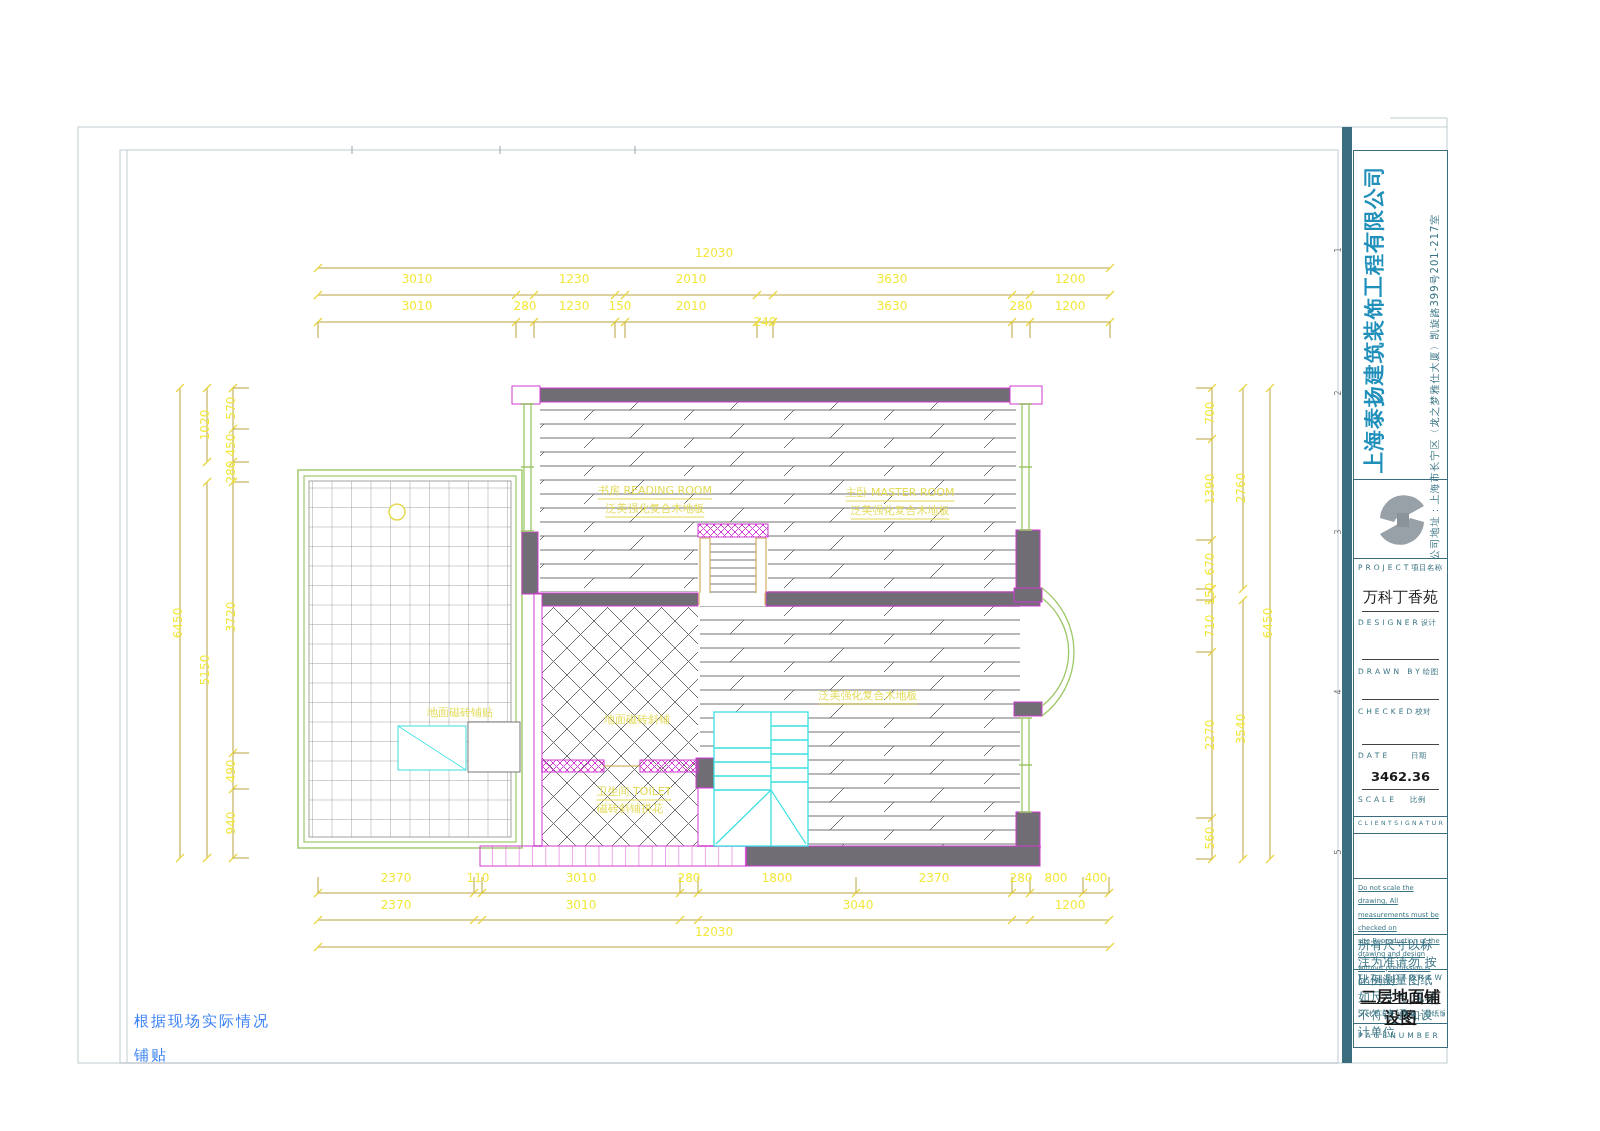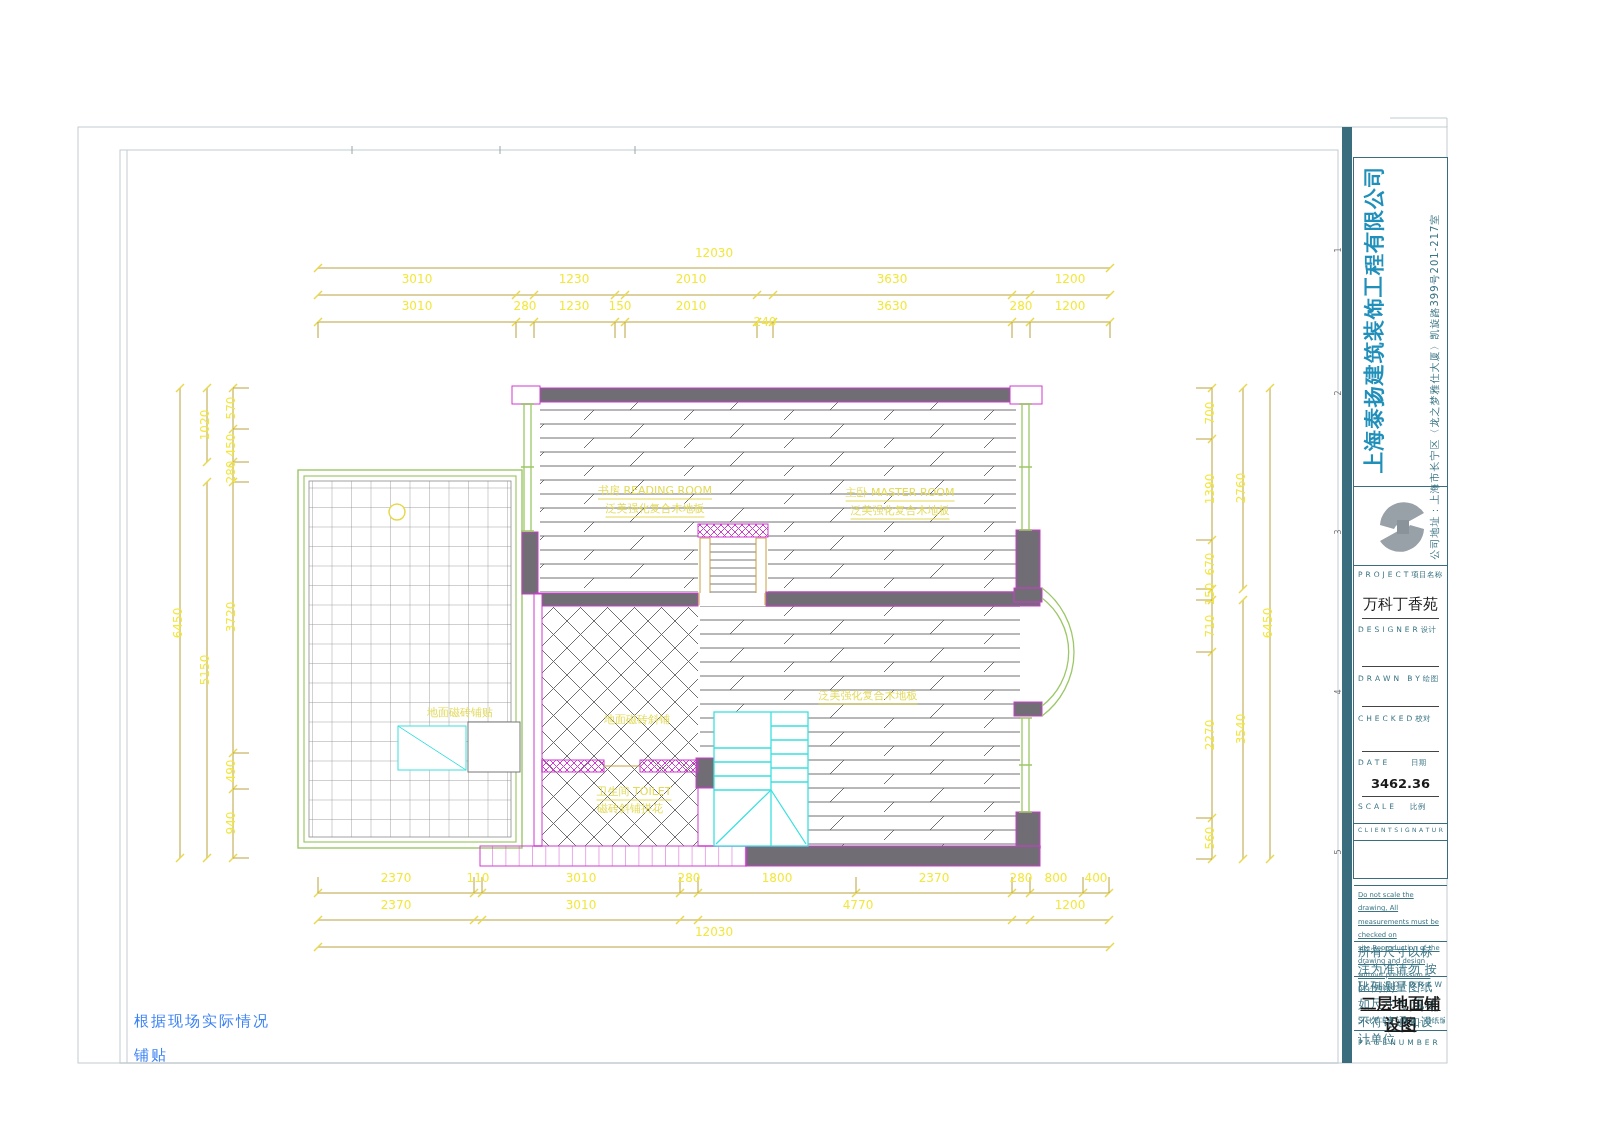--- a/index.html
+++ b/index.html
@@ -268,21 +268,21 @@
       <span class="lbl dim" style="left: 478px; top: 878px;">110</span>
       <span class="lbl dim" style="left: 581px; top: 878px;">3010</span>
       <span class="lbl dim" style="left: 689px; top: 878px;">280</span>
       <span class="lbl dim" style="left: 777px; top: 878px;">1800</span>
       <span class="lbl dim" style="left: 934px; top: 878px;">2370</span>
       <span class="lbl dim" style="left: 1021px; top: 878px;">280</span>
       <span class="lbl dim" style="left: 1056px; top: 878px;">800</span>
       <span class="lbl dim" style="left: 1096px; top: 878px;">400</span>
       <span class="lbl dim" style="left: 396px; top: 905px;">2370</span>
       <span class="lbl dim" style="left: 581px; top: 905px;">3010</span>
-      <span class="lbl dim" style="left: 858px; top: 905px;">4770</span>
+      <span class="lbl dim" style="left: 858px; top: 905px;">3040</span>
       <span class="lbl dim" style="left: 1070px; top: 905px;">1200</span>
       <span class="lbl dim" style="left: 714px; top: 932px;">12030</span>
       <span class="lbl dim dimv" style="left: 178px; top: 623px;">6450</span>
       <span class="lbl dim dimv" style="left: 205px; top: 425px;">1020</span>
       <span class="lbl dim dimv" style="left: 205px; top: 670px;">5150</span>
       <span class="lbl dim dimv" style="left: 231px; top: 408px;">570</span>
       <span class="lbl dim dimv" style="left: 231px; top: 445px;">450</span>
       <span class="lbl dim dimv" style="left: 231px; top: 472px;">280</span>
       <span class="lbl dim dimv" style="left: 231px; top: 617px;">3720</span>
       <span class="lbl dim dimv" style="left: 231px; top: 771px;">490</span>
@@ -308,21 +308,21 @@
       <span class="lbl room" style="left: 452px; top: 712px; margin-left: 8px;">地面磁砖铺贴</span>
     </div>
 
 <div class="abs" style="left:130px;top:1008px;width:260px;height:55px;overflow:hidden">
   <div class="bl-note" style="left:4px;top:4px">根据现场实际情况</div>
   <div class="bl-note" style="left:4px;top:38px">铺贴</div>
 </div>
 
 <div class="abs" style="left:1342px;top:127px;width:10px;height:936px;background:#3a6e7e"></div>
 
-<div class="abs" style="left:1353px;top:157px;width:95px;height:722px;border:1.5px solid #3a6e7e;box-sizing:border-box;background:#fff">
+<div class="abs" style="left:1353px;top:150px;width:95px;height:898px;border:1.5px solid #3a6e7e;box-sizing:border-box;background:#fff">
   <div class="tb-sec" style="top:328px"></div>
   <div class="tb-sec" style="top:407px"></div>
   <div class="tb-sec" style="top:665px"></div>
   <div class="tb-sec" style="top:682px"></div>
   <div class="tb-sec" style="top:727px"></div>
   <div class="tb-sec" style="top:783px"></div>
   <div class="tb-sec" style="top:818px"></div>
   <div class="tb-sec" style="top:872px"></div>
 
   <svg class="abs" style="left:18px;top:337px" width="60" height="64" viewBox="0 0 60 64">

